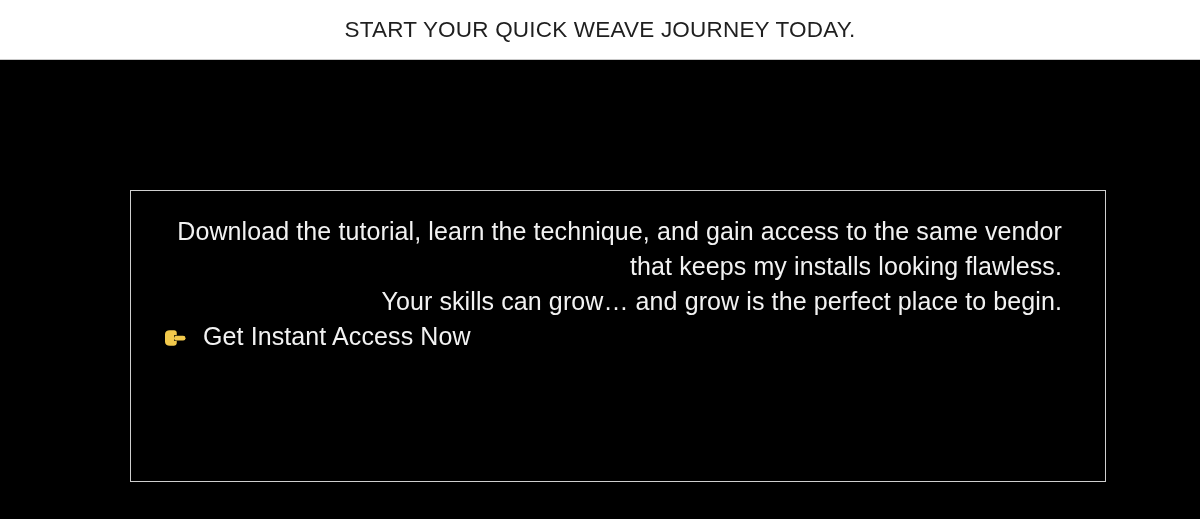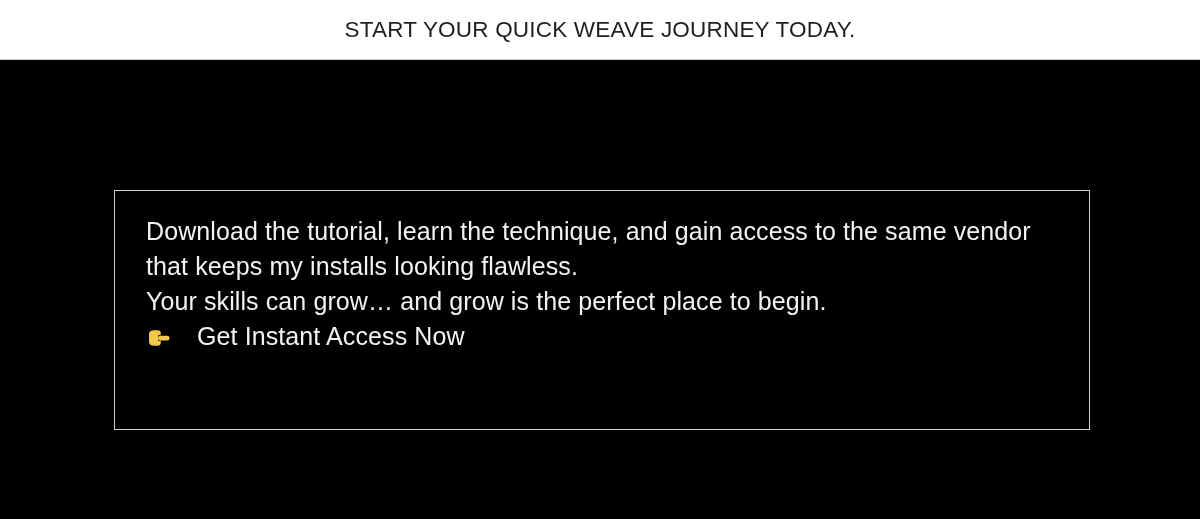--- a/index.html
+++ b/index.html
@@ -11,20 +11,21 @@
     height: 519px;
     background: #000000;
     font-family: "Liberation Sans", "DejaVu Sans", sans-serif;
     overflow: hidden;
   }
   .page {
     position: relative;
     width: 1200px;
     height: 519px;
     background: #fef9c3;
+    text-align: right;
   }
 
   
   .header-band {
     position: absolute;
     left: 0;
     top: 0;
     width: 1200px;
     height: 60px;
     background: #ffffff;
@@ -51,24 +52,24 @@
     left: 0;
     top: 60px;
     width: 1200px;
     height: 459px;
     background: #000000;
   }
 
   
   .cta-box {
     position: absolute;
-    left: 114px;
+    left: 130px;
     top: 130px;            
     width: 976px;
-    height: 240px;
+    height: 292px;
     border: 1.5px solid #cfcfcf;
     box-sizing: border-box;
     background: transparent;
   }
   .cta-text {
     position: absolute;
     left: 31px;            
     top: 23px;             
     width: 900px;
   }
@@ -81,21 +82,21 @@
     letter-spacing: 0.1px;
     white-space: nowrap;
   }
   .cta-line.wrap {
     white-space: normal;
     max-width: 900px;
   }
   .cta-cta-line {
     display: flex;
     align-items: center;
-    gap: 26px;
+    gap: 16px;
   }
 
   
   .point-icon {
     position: relative;
     display: inline-block;
     width: 25px;
     height: 20px;
     flex: 0 0 auto;
     top: 1px;

